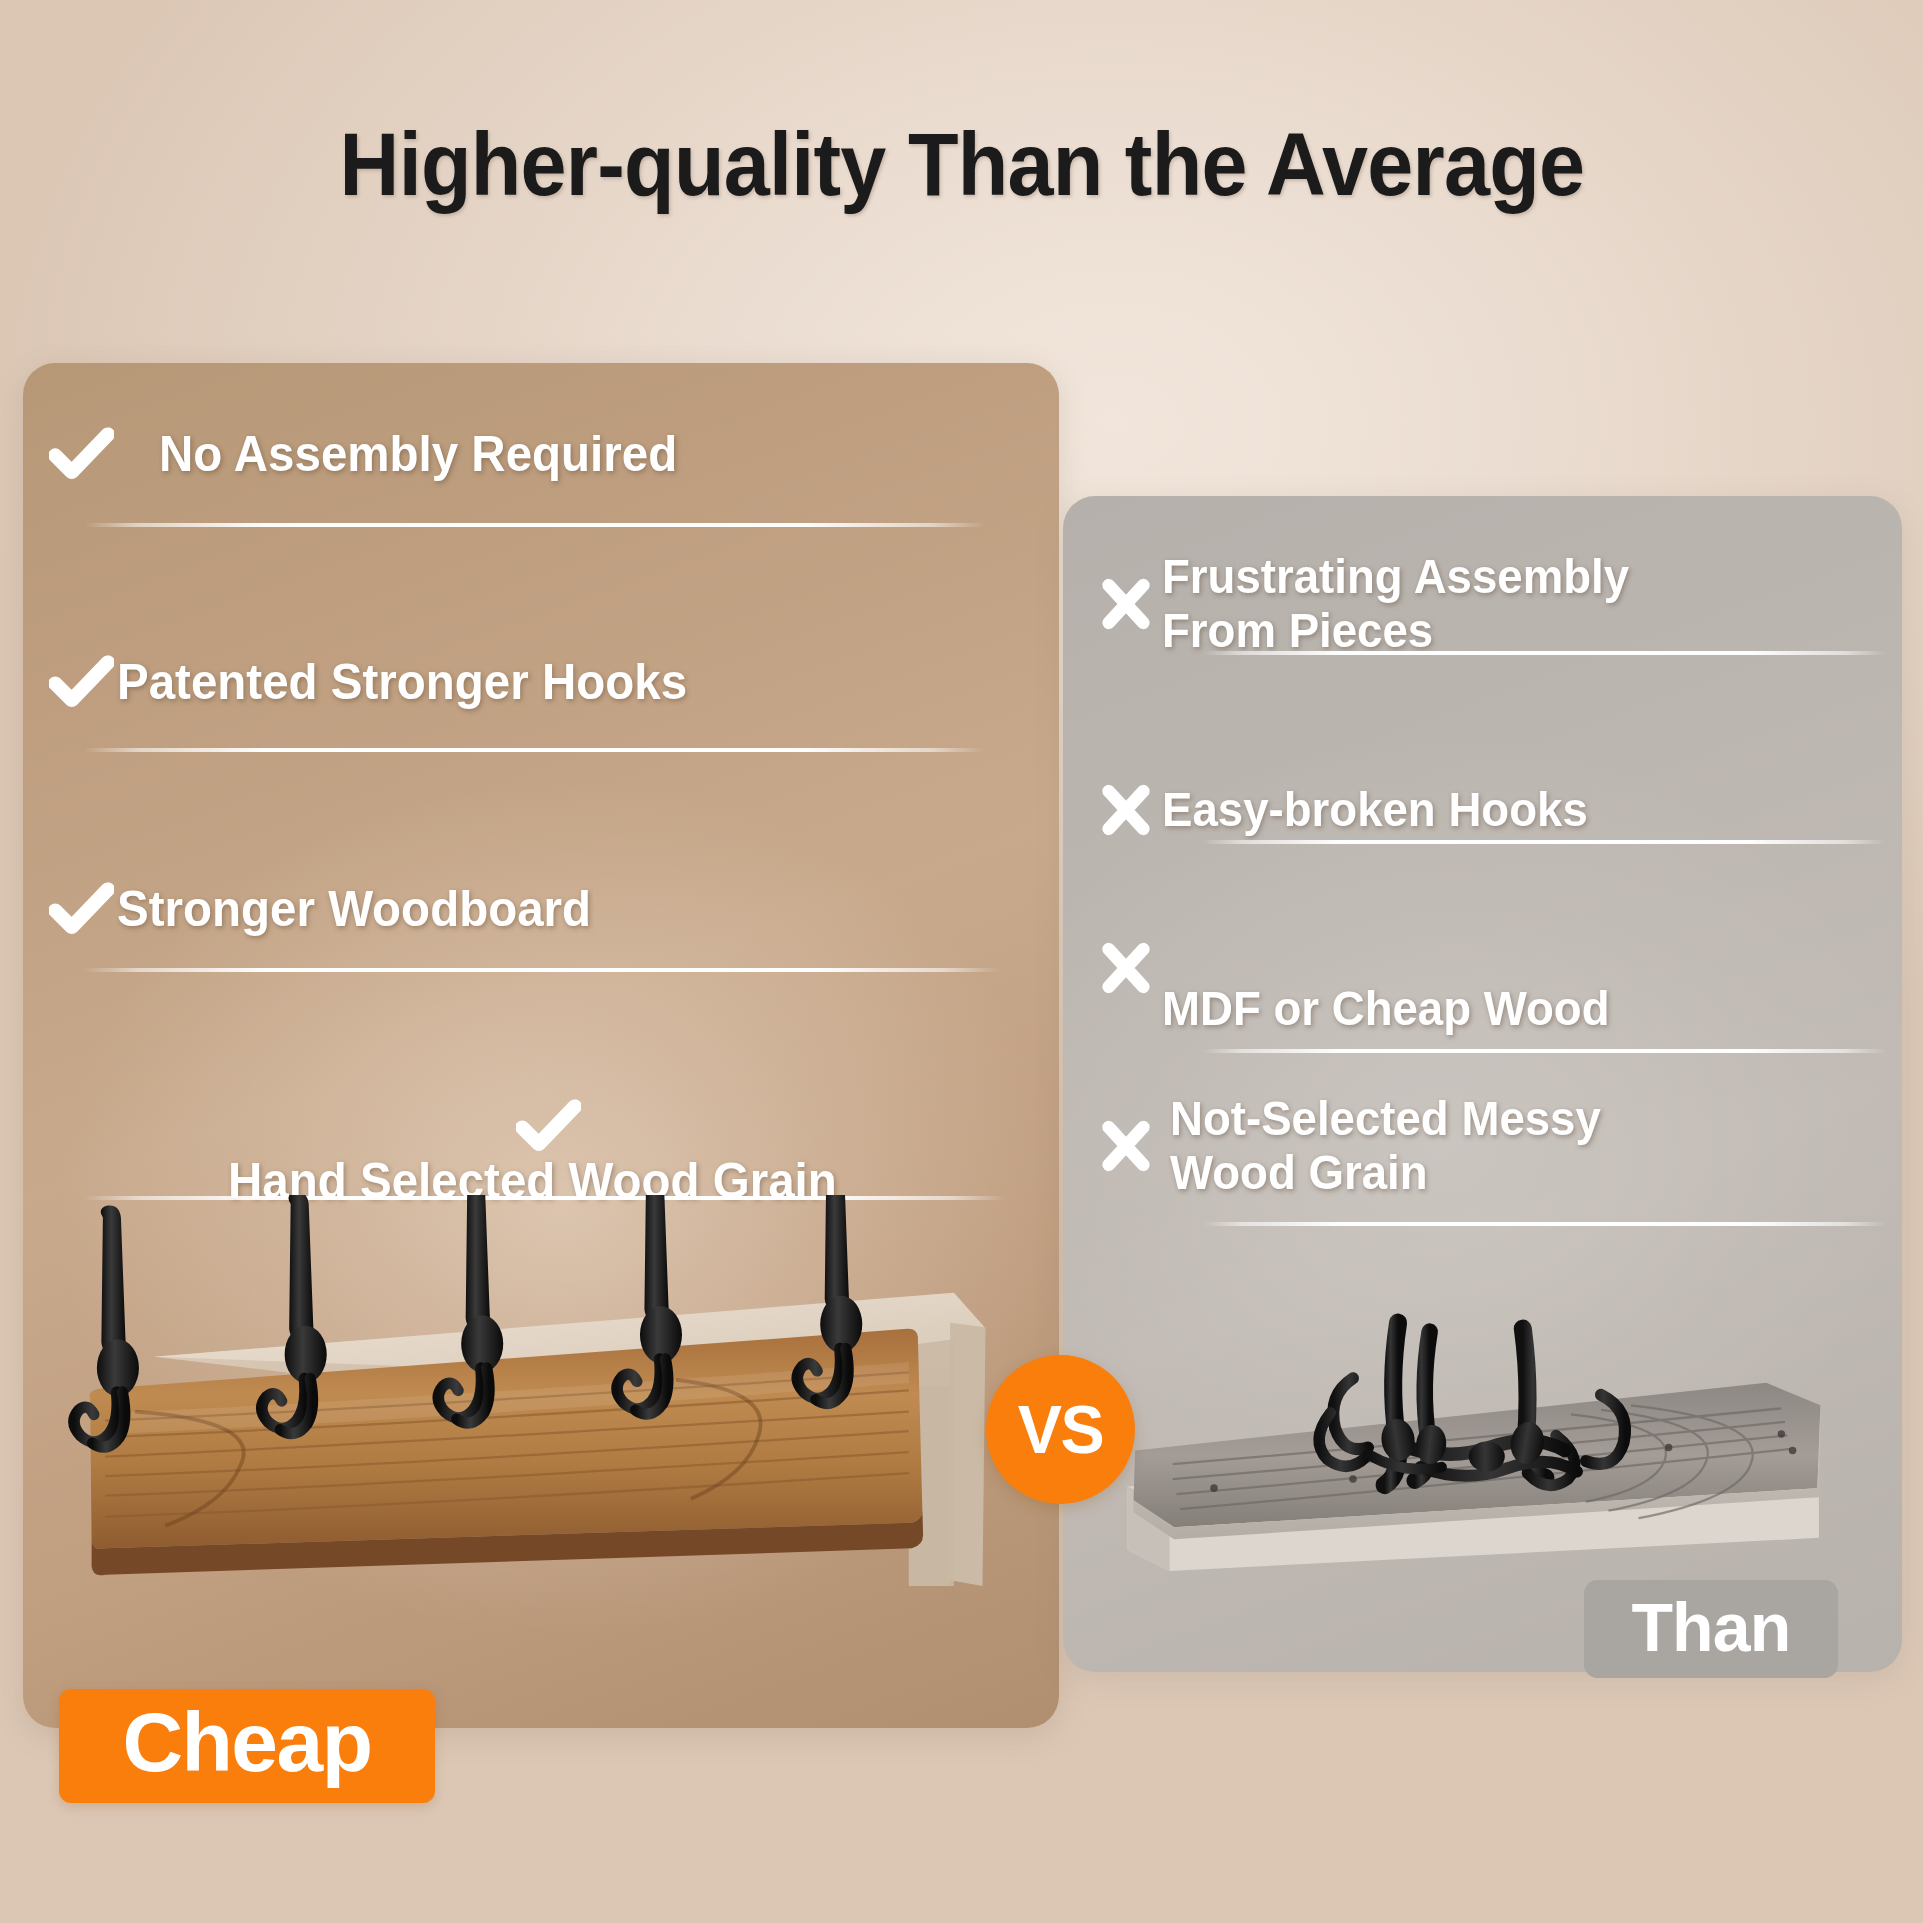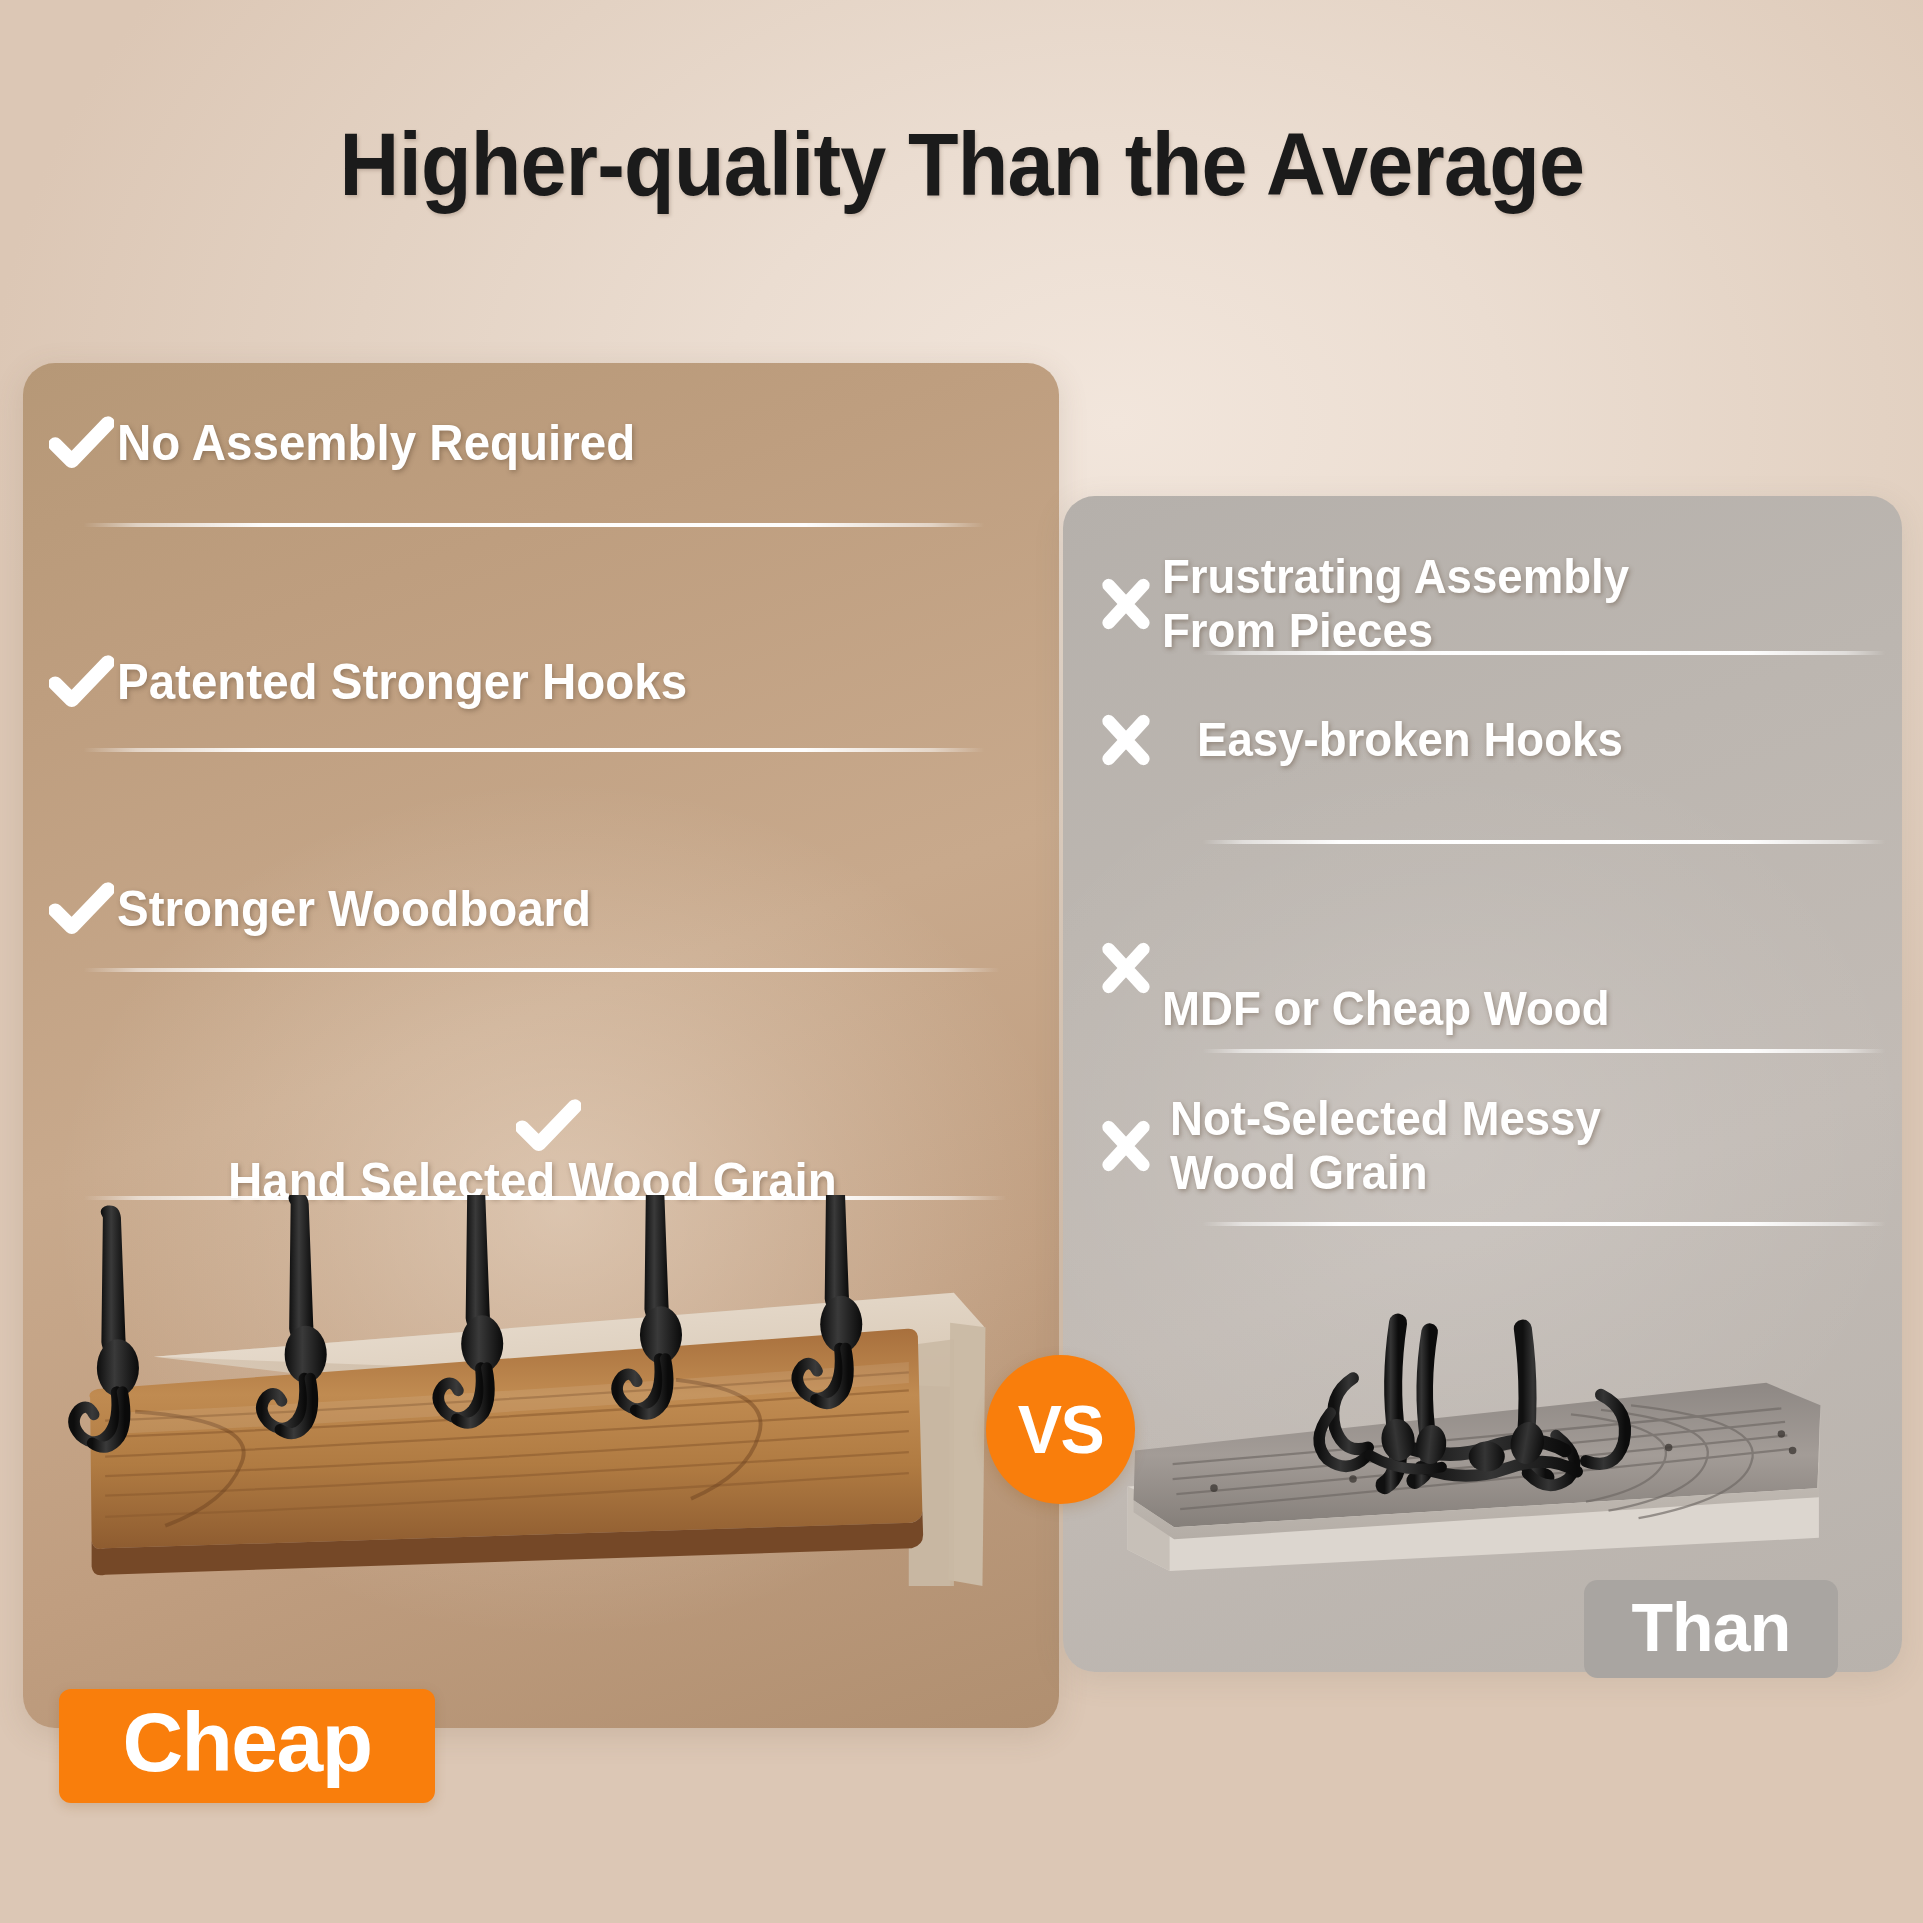--- a/index.html
+++ b/index.html
@@ -184,21 +184,21 @@
 
   .product svg { width: 100%; height: 100%; display: block; }
 </style>
 </head>
 <body>
 
 <div class="page-title">Higher-quality Than the Average</div>
 
 <div class="panel panel-good"></div>
 
-<div class="feat" style="left:45px; top:407px; width:992px; height:72px;">
+<div class="feat" style="left:45px; top:418px; width:992px; height:72px;gap:42px;">
   <span class="mark">
     <svg width="65" height="54" viewBox="0 0 86 72">
         <path d="M8 38 L30 60 L78 10" stroke="#FFFFFF" stroke-width="19" fill="none" stroke-linecap="round" stroke-linejoin="round"></path>
       </svg>
   </span>
   <span class="feat-label">No Assembly Required</span>
 </div>
 <div class="divider" style="left:83px; top:523px; width:902px;"></div>
 
 <div class="feat" style="left:45px; top:646px; width:992px; height:72px;">
@@ -237,21 +237,21 @@
   <span class="mark">
     <svg width="54" height="54" viewBox="0 0 72 72">
       <path d="M13 11 L59 61 M59 11 L13 61" stroke="#FFFFFF" stroke-width="17" fill="none" stroke-linecap="round"></path>
       </svg>
   </span>
   <span class="feat-label" style="font-size:48px;">Frustrating Assembly
 From Pieces</span>
 </div>
 <div class="divider" style="left:1202px; top:651px; width:684px;"></div>
 
-<div class="feat" style="left:1090px; top:704px; width:819px; height:72px;gap:35px;">
+<div class="feat" style="left:1090px; top:774px; width:819px; height:72px;">
   <span class="mark">
     <svg width="54" height="54" viewBox="0 0 72 72">
       <path d="M13 11 L59 61 M59 11 L13 61" stroke="#FFFFFF" stroke-width="17" fill="none" stroke-linecap="round"></path>
       </svg>
   </span>
   <span class="feat-label" style="font-size:48px;">Easy-broken Hooks</span>
 </div>
 <div class="divider" style="left:1202px; top:840px; width:684px;"></div>
 
 <div class="feat" style="left:1090px; top:938px; width:819px; height:98px;">

